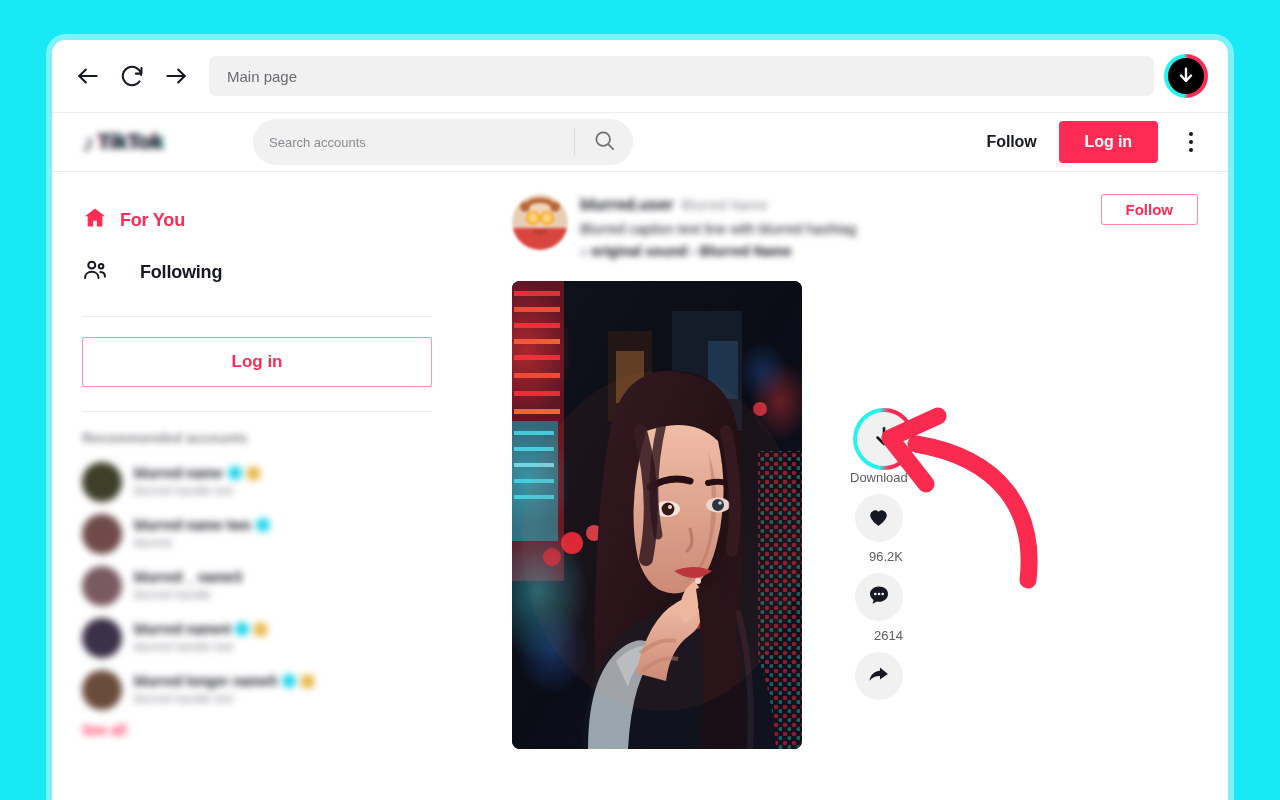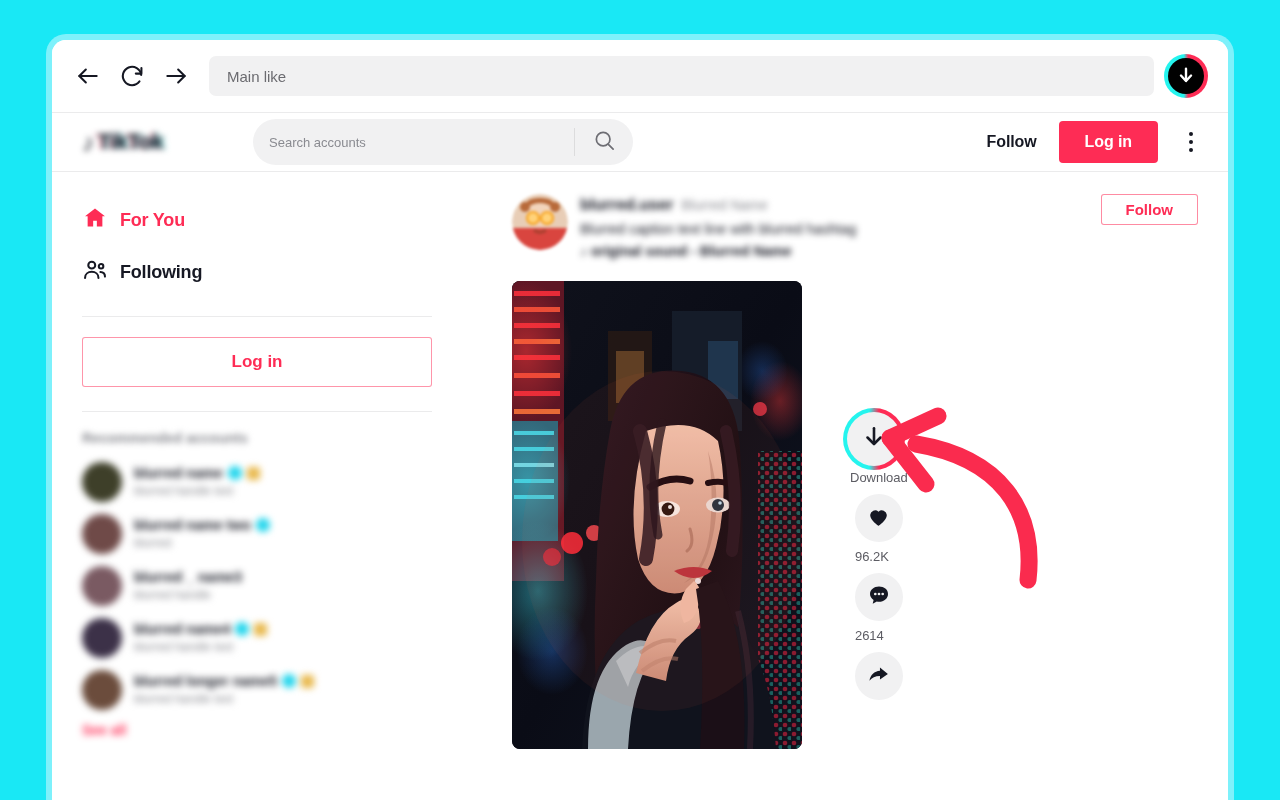--- a/index.html
+++ b/index.html
@@ -152,21 +152,21 @@
     flex: 0 0 auto;
     overflow: hidden;
   }
   .nav-item {
     display: flex; align-items: center; gap: 12px;
     height: 44px; cursor: pointer; margin-bottom: 8px;
   }
   .nav-item .label { font-size: 18px; font-weight: 700; letter-spacing: -0.2px; }
   .nav-item.active .label { color: #fe2c55; }
   .nav-item.active svg { color: #fe2c55; }
-  .nav-item:not(.active) .label { color: #161823; }
+  .nav-item:not(.active) .label { color: #161823; margin-left: 20px; }
   .nav-item:not(.active) svg { color: #161823; }
   .divider { height: 1px; background: #ebebec; margin: 22px 0 20px 0; }
   .login-prompt {
     font-size: 15px; line-height: 1.55; color: #8a8b91;
     margin-bottom: 26px; max-width: 345px;
   }
   .login-outline {
     display: block; width: 100%; height: 50px;
     background: #fff; color: #fe2c55;
     border: 1px solid rgba(254,44,85,0.5);
@@ -252,21 +252,21 @@
     flex: 0 0 auto;
     cursor: pointer;
     background: #0a0a14;
   }
   .video svg { display: block; width: 100%; height: 100%; }
   .actions {
     margin-left: 48px;
     display: flex; flex-direction: column; align-items: center;
     padding-top: 134px;
   }
-  .act { display: flex; flex-direction: column; align-items: flex-start; margin-bottom: 9px; }
+  .act { display: flex; flex-direction: column; align-items: flex-end; margin-bottom: 9px; }
   .act-circle {
     width: 48px; height: 48px; border-radius: 50%;
     background: #f1f1f2;
     display: flex; align-items: center; justify-content: center;
     cursor: pointer; color: #161823;
   }
   .act-label { font-size: 13px; color: #5c5c63; margin-top: 7px; font-weight: 400; }
   .act.download .act-circle {
     position: relative;
     background: transparent;
@@ -314,21 +314,21 @@
     <button class="nav-btn">
       <span>
         <svg width="26" height="26" viewBox="0 0 24 24" fill="none" stroke="currentColor" stroke-width="1.9" stroke-linecap="round" stroke-linejoin="round">
             <path d="M4 12h16"></path>
             <path d="M14 6l6 6-6 6"></path>
           </svg>
       </span>
     </button>
 
     <div class="url-bar">
-      <span>Main like</span>
+      <span>Main page</span>
     </div>
 
     <div class="ext-icon">
       <div class="ring"></div>
       <div class="core">
         <svg width="22" height="22" viewBox="0 0 24 24" fill="none" stroke="#ffffff" stroke-width="2.6" stroke-linecap="round" stroke-linejoin="round">
             <path d="M12 4v13"></path>
             <path d="M6.5 11.5L12 17.5l5.5-6"></path>
           </svg>
       </div>

